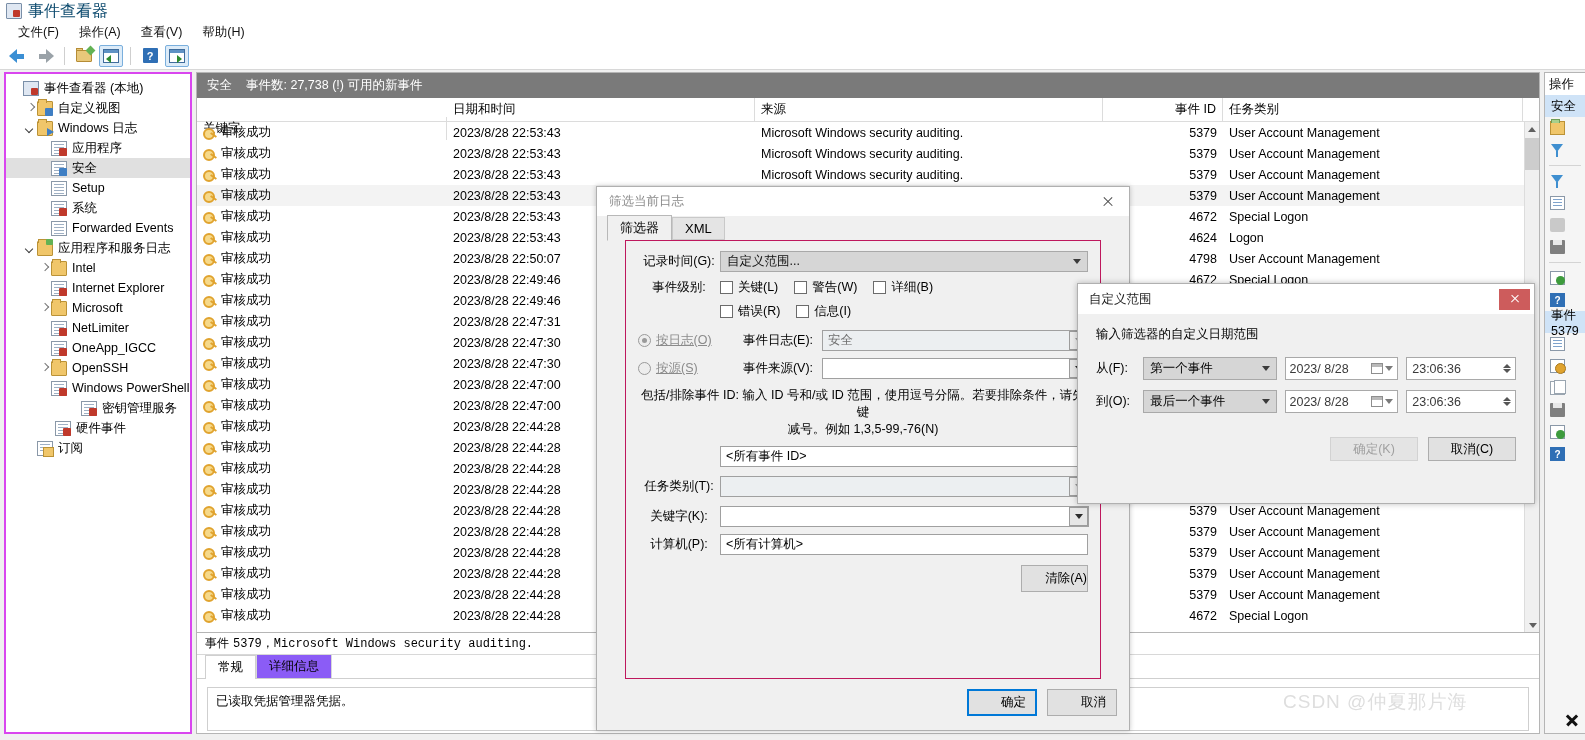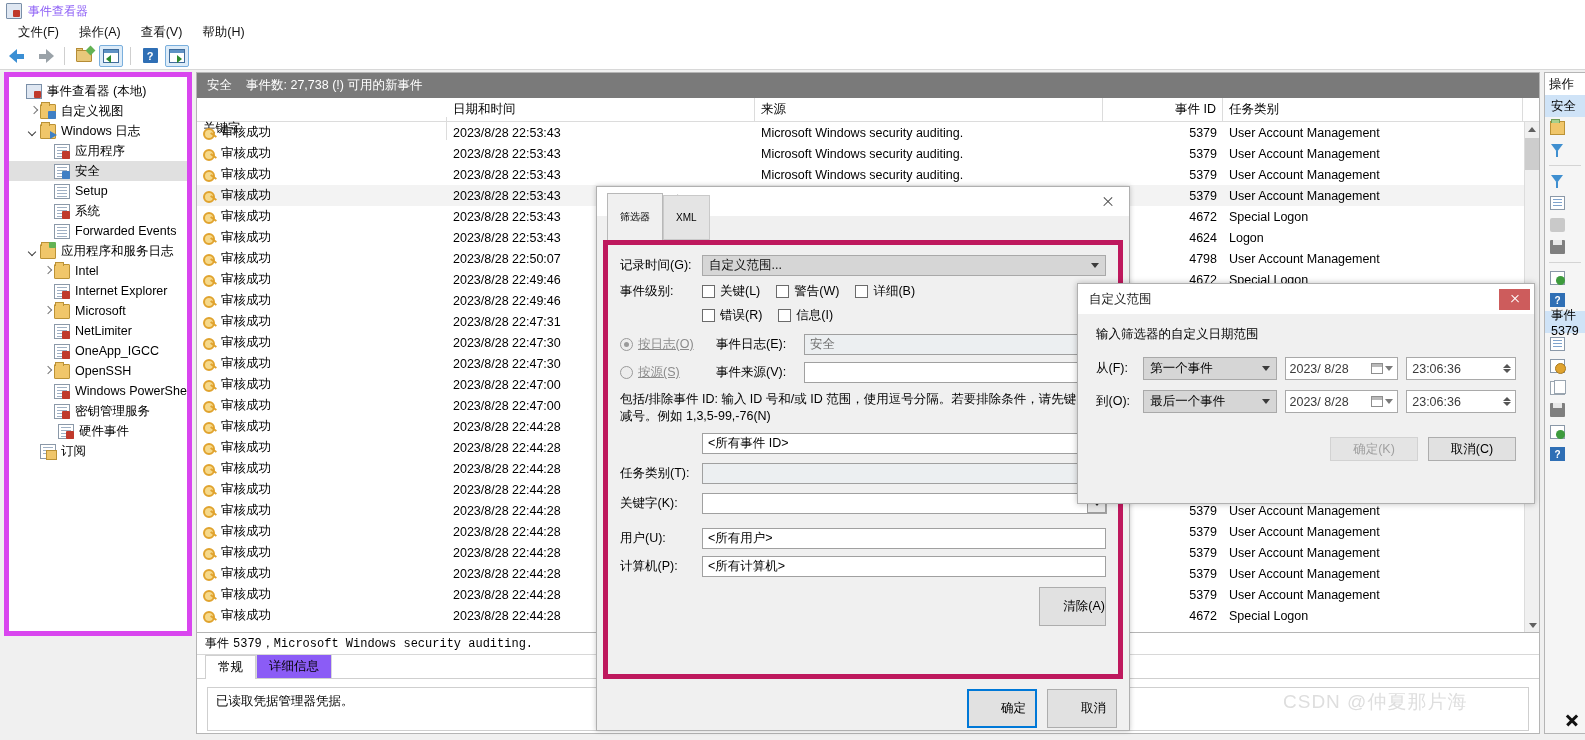--- a/index.html
+++ b/index.html
@@ -21,21 +21,21 @@
     background:#ffffff; display:flex; align-items:center; padding-left:6px;
   }
   .titlebar .tb-icon {
     width:16px; height:16px; margin-right:6px; position:relative;
     background:#dfe7f2; border:1px solid #7a8fa8; border-radius:1px;
   }
   .titlebar .tb-icon:after{
     content:""; position:absolute; right:1px; bottom:1px; width:7px; height:7px;
     background:#c0392b; border-radius:1px;
   }
-  .titlebar .tb-title { color:#8b5cf6; font-size:12px; }
+  .titlebar .tb-title { color:#0c4a6e; font-size:16px; }
 
   
   .menubar {
     position:absolute; left:0; top:22px; width:1585px; height:20px;
     background:#ffffff; display:flex; align-items:center; padding-left:8px;
   }
   .menubar .mi { padding:2px 10px; font-size:12.5px; color:#111; cursor:default; }
 
   
   .toolbar {
@@ -62,22 +62,22 @@
 
   .ico-win { width:16px;height:14px;border:1px solid #3f6c9c;background:#ffffff;position:relative;}
   .ico-win .bar{position:absolute;left:0;top:0;width:100%;height:3px;background:#5f92c4;}
   .ico-win .tri{position:absolute;left:2px;top:5px;width:0;height:0;border-top:4px solid transparent;border-bottom:4px solid transparent;border-right:5px solid #2e8b2e;}
   .ico-win .tri.r{left:auto;right:2px;border-right:none;border-left:5px solid #2e8b2e;}
 
   .ico-help { width:15px;height:15px;background:#2f6fb5;color:#fff;font-weight:bold;font-size:11px;display:flex;align-items:center;justify-content:center;border-radius:1px;}
 
   
   .pane-left {
-    position:absolute; left:4px; top:72px; width:188px; height:564px;
-    background:#ffffff; border:5px solid #d946ef; overflow:hidden;
+    position:absolute; left:4px; top:72px; width:188px; height:662px;
+    background:#ffffff; border:2px solid #d946ef; overflow:hidden;
   }
   .tree { padding:4px 0 0 0; }
   .tnode { display:flex; align-items:center; height:20px; padding-left:4px; white-space:nowrap; font-size:12.5px;}
   .tnode.sel { background:#e0e0e0; }
   .chev { width:13px; height:13px; display:inline-block; position:relative; flex:0 0 13px; }
   .chev.closed:after{ content:""; position:absolute; left:4px; top:2.5px; width:5px;height:5px; border-right:1.6px solid #767676; border-bottom:1.6px solid #767676; transform:rotate(-45deg); }
   .chev.open:after{ content:""; position:absolute; left:2px; top:4px; width:5px;height:5px; border-right:1.6px solid #3d3d3d; border-bottom:1.6px solid #3d3d3d; transform:rotate(45deg); }
 
   .ic { width:16px;height:15px;flex:0 0 16px;margin-right:5px;position:relative; }
   .ic-log { background:#ffffff;border:1px solid #8a98a8; }
@@ -189,25 +189,25 @@
     background:#f0f0f0; border:1px solid #b0b0b0; box-shadow:0 0 5px rgba(0,0,0,.22);
   }
   .dlg-tb{ height:29px; background:#ffffff; display:flex;align-items:center; }
   .dlg-tb .t{ padding-left:12px; color:#8a8a8a; font-size:12.5px; flex:1;}
   .dlg-x{ width:42px; height:29px; display:flex;align-items:center;justify-content:center; }
   .dlg-x span{ position:relative; width:12px; height:12px; display:block;}
   .dlg-x span:before,.dlg-x span:after{content:"";position:absolute;left:0;top:5px;width:12px;height:1.2px;background:#4b4b4b;}
   .dlg-x span:before{transform:rotate(45deg);} .dlg-x span:after{transform:rotate(-45deg);}
 
   .tabstrip{ display:flex; align-items:flex-end; height:24px; padding-left:10px; }
-  .ftab{ font-size:10px; padding:16px 12px; border:1px solid transparent; }
+  .ftab{ font-size:13px; padding:3px 12px; border:1px solid transparent; }
   .ftab.act{ background:#f0f0f0; border-color:#b8b8b8; border-bottom-color:#f0f0f0; position:relative; top:1px; }
   .ftab.ina{ background:#e4e4e4; border-color:#c9c9c9; }
 
-  .fpanel{ margin:0 6px; border:5px solid #be185d; height:439px; background:#f0f0f0; padding:10px 12px; position:relative;}
+  .fpanel{ margin:0 28px; border:1px solid #be185d; height:439px; background:#f0f0f0; padding:10px 12px; position:relative;text-align:center;}
   .frow{ display:flex; align-items:center; margin-bottom:7px; }
   .flbl{ width:82px; font-size:12.5px; }
   .fcombo{ flex:1; height:21px; background:#d6d6d6; border:1px solid #a9a9a9; display:flex;align-items:center;
            padding:0 6px; font-size:12.5px; justify-content:space-between;}
   .fcombo .cv{ color:#111; }
   .chevd{ width:0;height:0;border-left:4px solid transparent;border-right:4px solid transparent;border-top:5px solid #3b3b3b;}
 
   .chk{ display:flex; align-items:center; margin-right:16px; font-size:12.5px; }
   .chkbox{ width:13px;height:13px;border:1px solid #6b6b6b; background:#fff; margin-right:5px; }
 
@@ -216,21 +216,21 @@
   .rdot.on:after{content:"";position:absolute;left:3px;top:3px;width:5px;height:5px;background:#9a9a9a;border-radius:50%;}
 
   .finput{ flex:1; height:21px; background:#fff; border:1px solid #a0a0a0; display:flex;align-items:center;padding:0 5px;font-size:12.5px;}
   .finput.dis{ background:#eceff1; color:#6f6f6f; }
   .fdrop{ width:19px;height:19px; margin-left:-20px; background:#e6e6e6; border:1px solid #9c9c9c; display:flex;align-items:center;justify-content:center;}
   .fdrop.dis{ background:#ececec; }
   .fdrop i{ width:0;height:0;border-left:4px solid transparent;border-right:4px solid transparent;border-top:5px solid #2b2b2b;}
   .fdrop.dis i{ border-top-color:#9a9a9a; }
 
   .fhelp{ font-size:12.5px; line-height:17px; margin:8px 0 8px 0; }
-  .fbtn{ height:39px; min-width:66px; background:#e1e1e1; border:1px solid #adadad; display:flex;align-items:center;justify-content:center;font-size:12.5px;padding-left:23px;}
+  .fbtn{ height:27px; min-width:66px; background:#e1e1e1; border:1px solid #adadad; display:flex;align-items:center;justify-content:center;font-size:12.5px;padding-left:23px;}
   .fbtn.prim{ border:2px solid #0078d7; background:#e1e1e1; }
 
   
   .dlg-range{
     position:absolute; left:1077px; top:283px; width:458px; height:221px;
     background:#f0f0f0; border:1px solid #b0b0b0; box-shadow:0 0 6px rgba(0,0,0,.25);
   }
   .dlg-range .rtb{ height:30px; background:#fff; display:flex; align-items:center;}
   .dlg-range .rtb .t{ flex:1; padding-left:11px; font-size:12.5px; color:#222;}
   .rx{ width:31px; height:21px; margin-right:4px; background:#cd5c5c; display:flex;align-items:center;justify-content:center;}
@@ -390,21 +390,21 @@
         <div class="tnode" style="padding-left: 32px;">
           <span class="chev closed"></span>
           <span class="ic ic-folder2"></span>
           <span>OpenSSH</span>
         </div>
         <div class="tnode" style="padding-left: 32px;">
           <span class="chev"></span>
           <span class="ic ic-log alert"></span>
           <span>Windows PowerShell</span>
         </div>
-        <div class="tnode" style="padding-left: 32px;">
+        <div class="tnode" style="padding-left: 32px; margin-left: 30px;">
           <span class="chev"></span>
           <span class="ic ic-log alert"></span>
           <span>密钥管理服务</span>
         </div>
         <div class="tnode" style="padding-left: 36px;">
           <span class="chev"></span>
           <span class="ic ic-log alert"></span>
           <span>硬件事件</span>
         </div>
         <div class="tnode" style="padding-left: 18px;">
@@ -849,24 +849,20 @@
       </div>
 
       <div class="frow" style="margin-top:9px;">
         <div class="flbl">关键字(K):</div>
         <div class="finput"></div>
         <div class="fdrop">
             <i></i>
           </div>
       </div>
 
-      <div class="frow" style="margin-top:14px;">
-        <div class="flbl">用户(U):</div>
-        <div class="finput">&lt;所有用户&gt;</div>
-      </div>
 
       <div class="frow">
         <div class="flbl">计算机(P):</div>
         <div class="finput">&lt;所有计算机&gt;</div>
       </div>
 
       <div style="display:flex;justify-content:flex-end;margin-top:10px;">
         <div class="fbtn">清除(A)</div>
       </div>
     </div>

